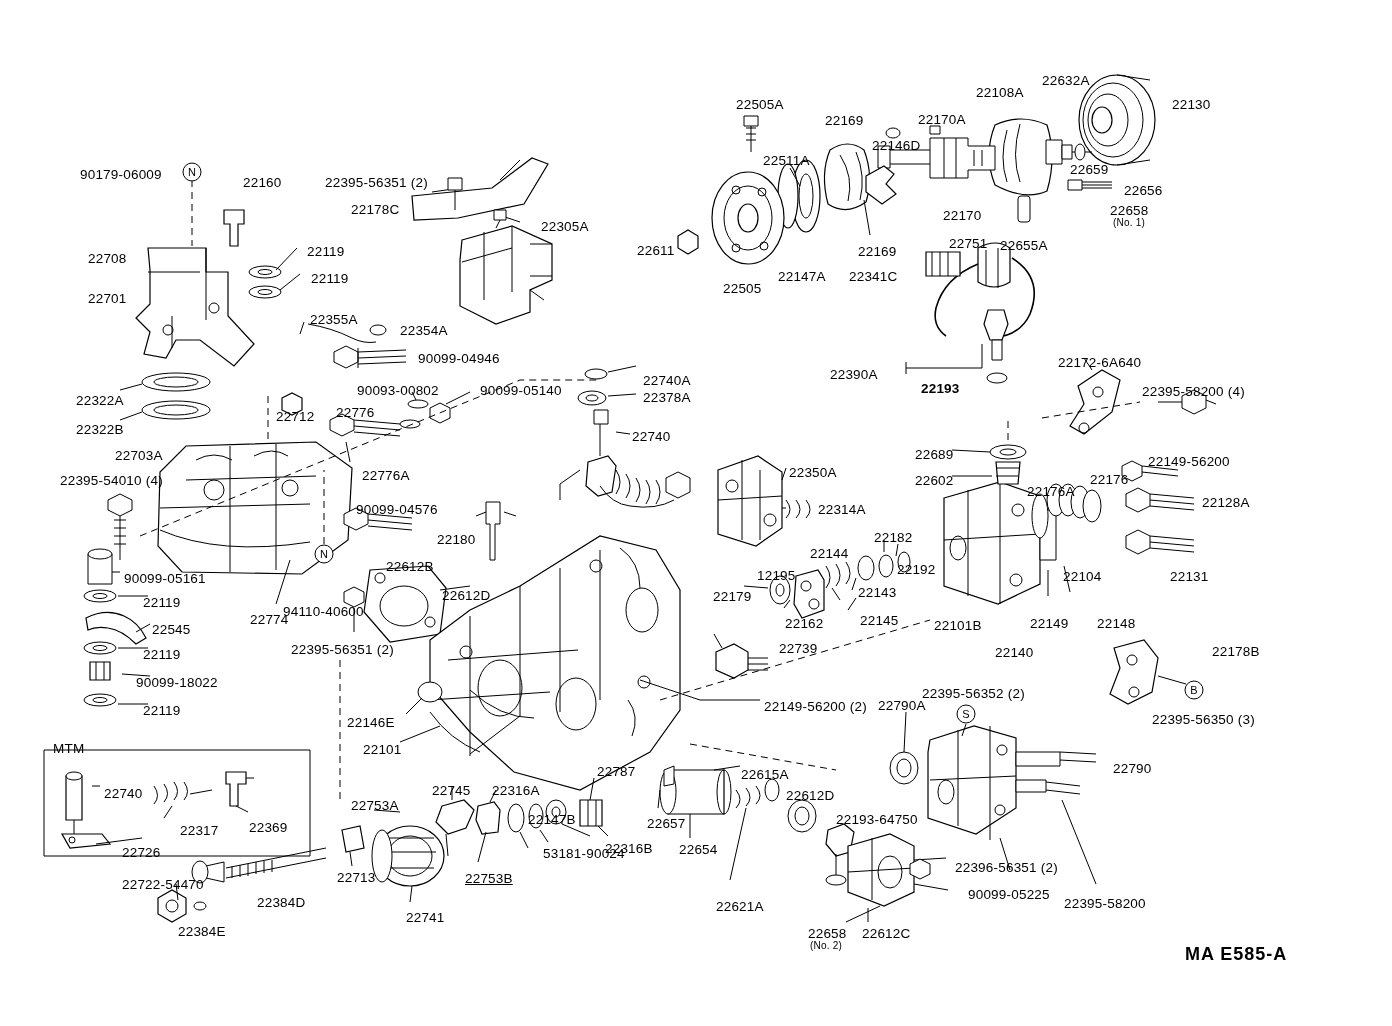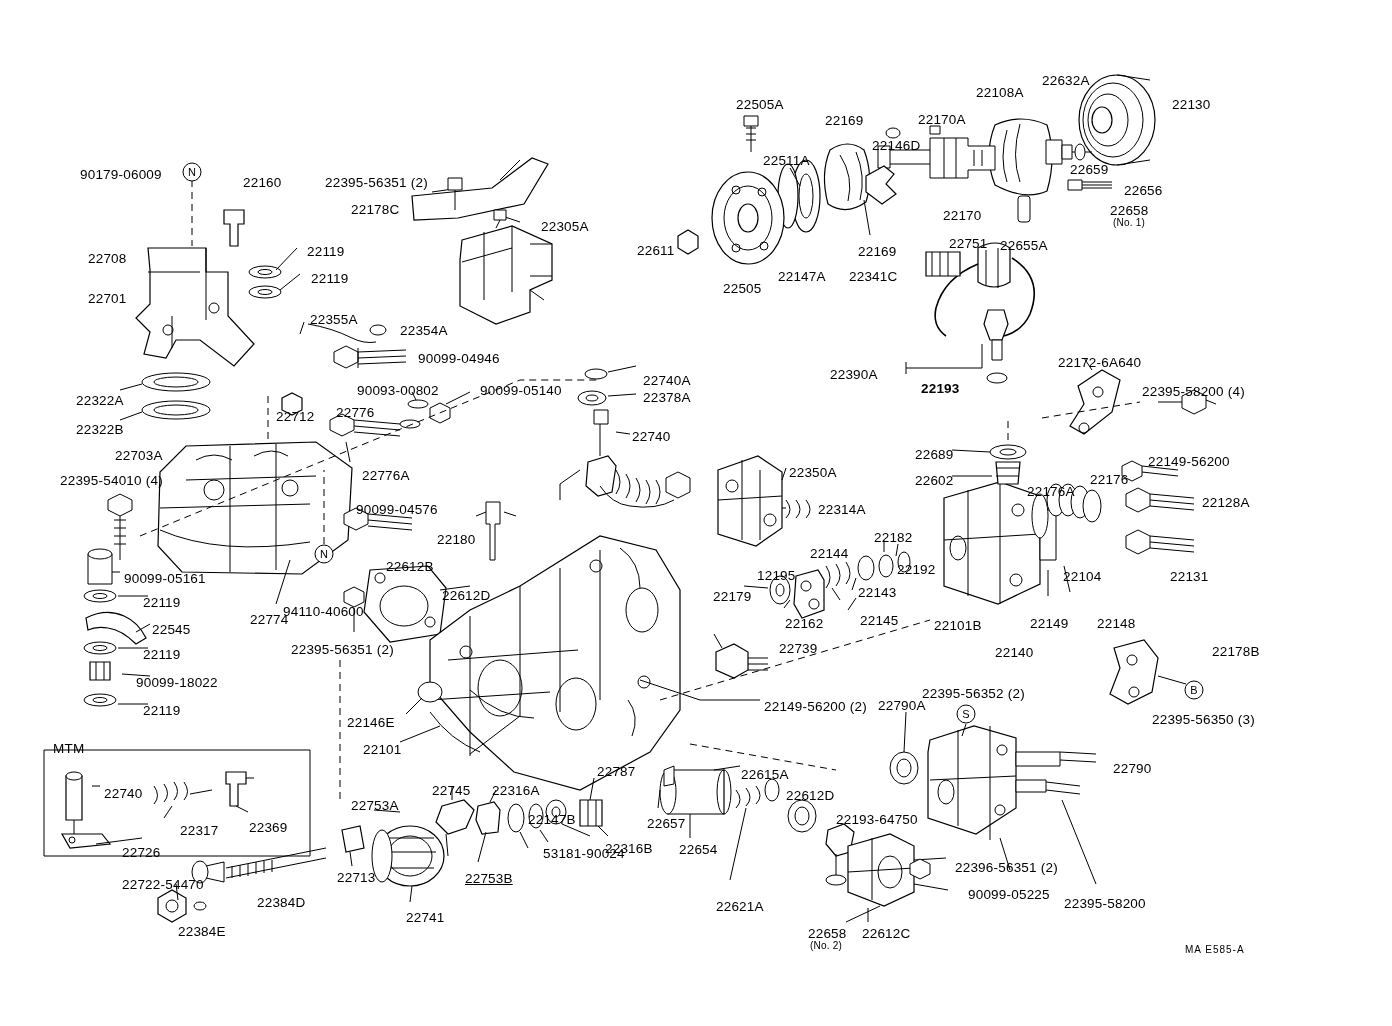--- a/index.html
+++ b/index.html
@@ -21,22 +21,23 @@
     font-size: 13.5px;
     color: #000000;
     white-space: nowrap;
     letter-spacing: 0.2px;
     line-height: 1.05;
   }
   .lbl.sub {
     font-size: 10px;
   }
   .lbl.code {
-    font-size: 10px;
+    font-size: 18px;
     letter-spacing: 1px;
+    font-weight: bold;
   }
   svg.art {
     position: absolute;
     left: 0;
     top: 0;
     width: 1392px;
     height: 1026px;
     pointer-events: none;
   }
   .art * {

